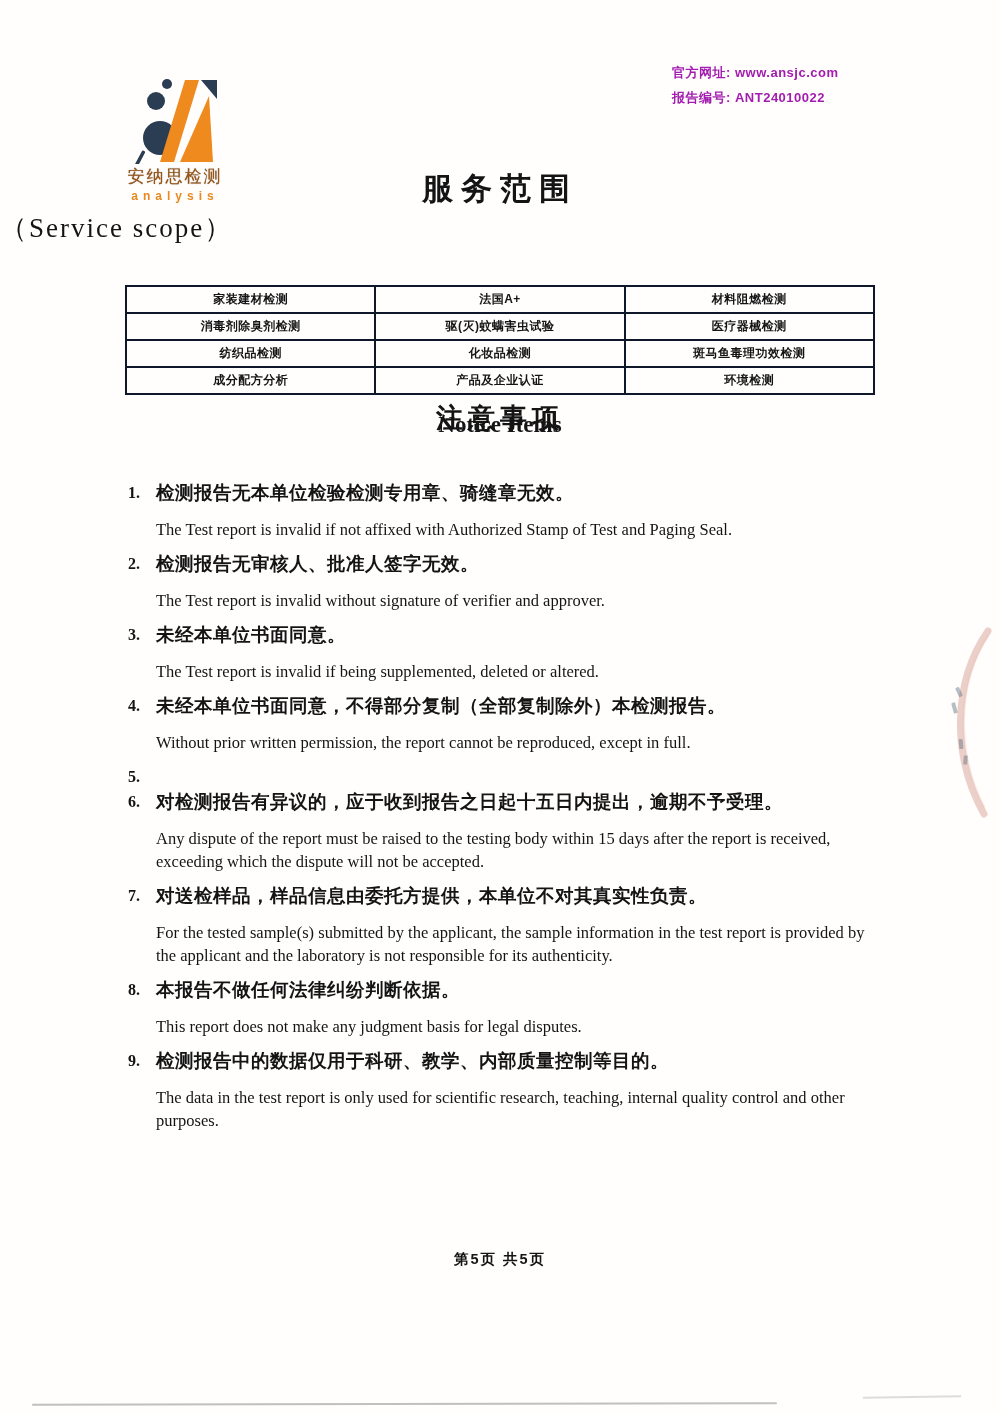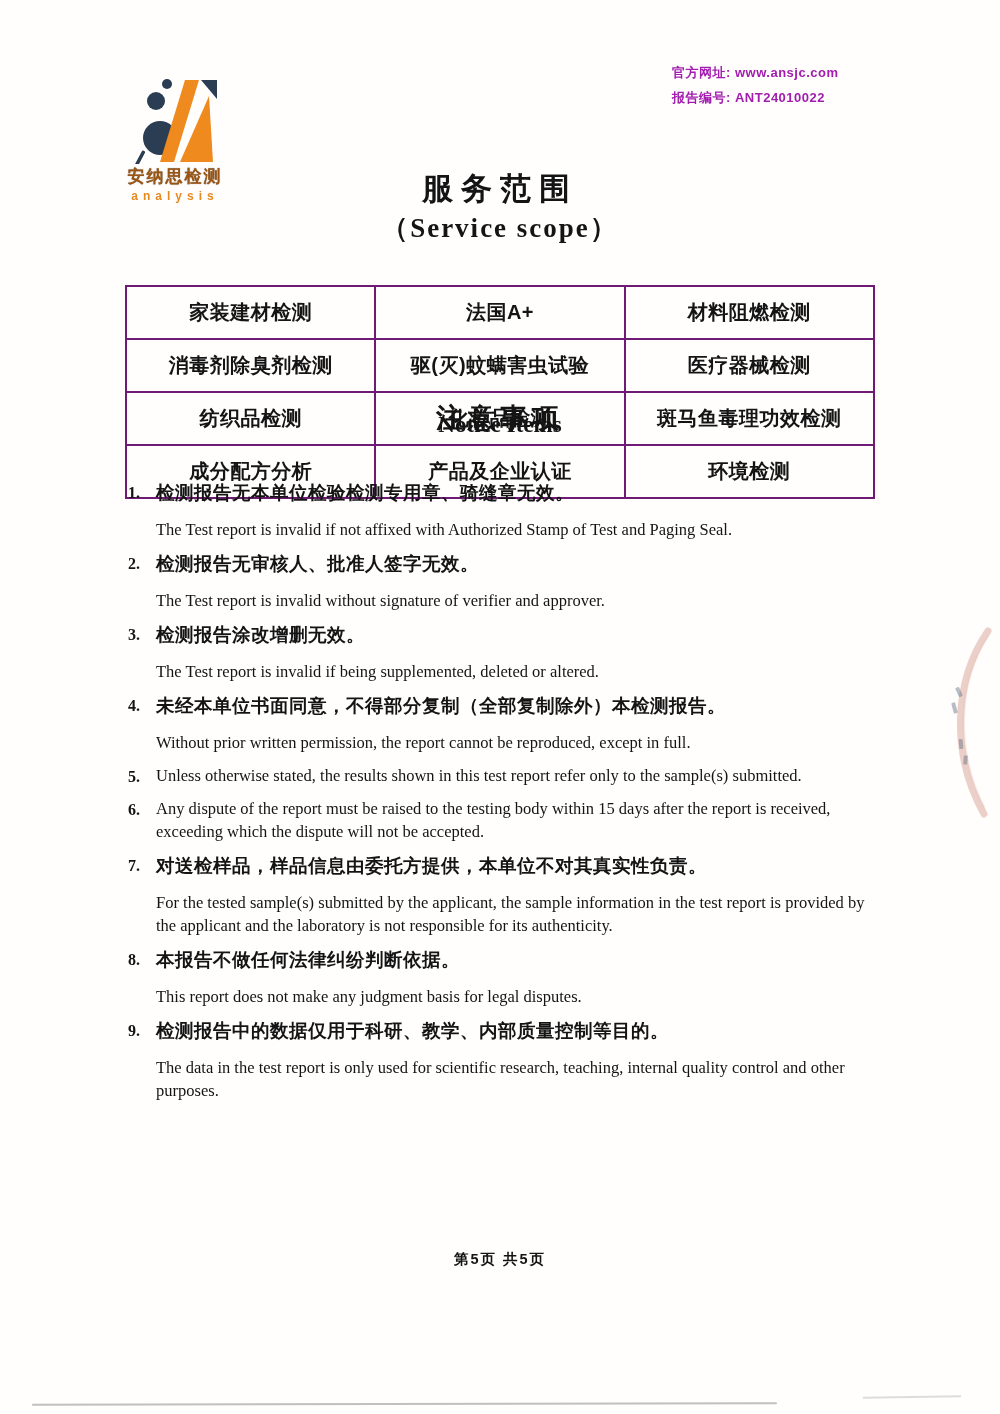--- a/index.html
+++ b/index.html
@@ -8,54 +8,54 @@
     width:1000px;height:1414px;
     background:#fffefd;
     overflow:hidden;
     font-family:"Liberation Sans",sans-serif;
     color:#141414;
   }
   
   .logo{position:absolute;left:110px;top:76px;width:130px;text-align:center;}
   .logo svg{display:block;margin:0 auto;}
   .logo-zh{
-    font-weight:700;font-size:17px;letter-spacing:2px;
+    font-weight:400;font-size:17px;letter-spacing:2px;
     color:#9a5512;text-shadow:0 0 1px rgba(40,20,5,.55);
     margin-top:1px;white-space:nowrap;
   }
   .logo-en{
     font-size:12px;font-weight:700;letter-spacing:5px;
     color:#e8891f;margin-top:1px;white-space:nowrap;
   }
   
   .head-right{
     position:absolute;left:672px;top:60px;
     font-weight:700;font-size:13px;line-height:25px;
     letter-spacing:.5px;color:#a21caf;white-space:nowrap;
   }
   
   .title-zh{
     position:absolute;top:168px;left:0;width:100%;
     text-align:center;font-size:31px;font-weight:800;letter-spacing:8px;
   }
   .title-en{
     position:absolute;top:210px;left:0;width:100%;
-    text-align:center;font-family:"Liberation Serif",serif;
-    font-size:27px;font-weight:700;letter-spacing:2px;
+    text-align:left;font-family:"Liberation Serif",serif;
+    font-size:27px;font-weight:400;letter-spacing:2px;
   }
   
   .svc-table{
     position:absolute;left:125px;top:285px;width:750px;
     border-collapse:collapse;table-layout:fixed;
   }
   .svc-table td{
-    border:2px solid #701a75;
+    border:2px solid #0f172a;
     height:25px;text-align:center;vertical-align:middle;
-    font-size:20px;font-weight:700;letter-spacing:.5px;
-    padding:12px 2px;
+    font-size:12px;font-weight:700;letter-spacing:.5px;
+    padding:0 2px;
   }
   
   .notice-zh{
     position:absolute;top:400px;left:0;width:100%;
     text-align:center;font-size:27px;font-weight:800;letter-spacing:5px;
   }
   .notice-en{
     position:absolute;top:412px;left:0;width:100%;
     text-align:center;font-family:"Liberation Serif",serif;
     font-size:23px;font-weight:700;
@@ -156,34 +156,34 @@
       <div class="zh">检测报告无本单位检验检测专用章、骑缝章无效。</div>
       <div class="en">The Test report is invalid if not affixed with Authorized Stamp of Test and Paging Seal.</div>
     </div>
     <div class="notice-item">
       <span class="num">2.</span>
       <div class="zh">检测报告无审核人、批准人签字无效。</div>
       <div class="en">The Test report is invalid without signature of verifier and approver.</div>
     </div>
     <div class="notice-item">
       <span class="num">3.</span>
-      <div class="zh">检测报告涂改增删无效。</div>
+      <div class="zh">未经本单位书面同意。</div>
       <div class="en">The Test report is invalid if being supplemented, deleted or altered.</div>
     </div>
     <div class="notice-item">
       <span class="num">4.</span>
       <div class="zh">未经本单位书面同意，不得部分复制（全部复制除外）本检测报告。</div>
       <div class="en">Without prior written permission, the report cannot be reproduced, except in full.</div>
     </div>
     <div class="notice-item">
       <span class="num">5.</span>
-      <div class="en">Unless otherwise stated, the results shown in this test report refer only to the sample(s) submitted.</div>
     </div>
     <div class="notice-item">
       <span class="num">6.</span>
+      <div class="zh">对检测报告有异议的，应于收到报告之日起十五日内提出，逾期不予受理。</div>
       <div class="en">Any dispute of the report must be raised to the testing body within 15 days after the report is received, exceeding which the dispute will not be accepted.</div>
     </div>
     <div class="notice-item">
       <span class="num">7.</span>
       <div class="zh">对送检样品，样品信息由委托方提供，本单位不对其真实性负责。</div>
       <div class="en">For the tested sample(s) submitted by the applicant, the sample information in the test report is provided by the applicant and the laboratory is not responsible for its authenticity.</div>
     </div>
     <div class="notice-item">
       <span class="num">8.</span>
       <div class="zh">本报告不做任何法律纠纷判断依据。</div>

